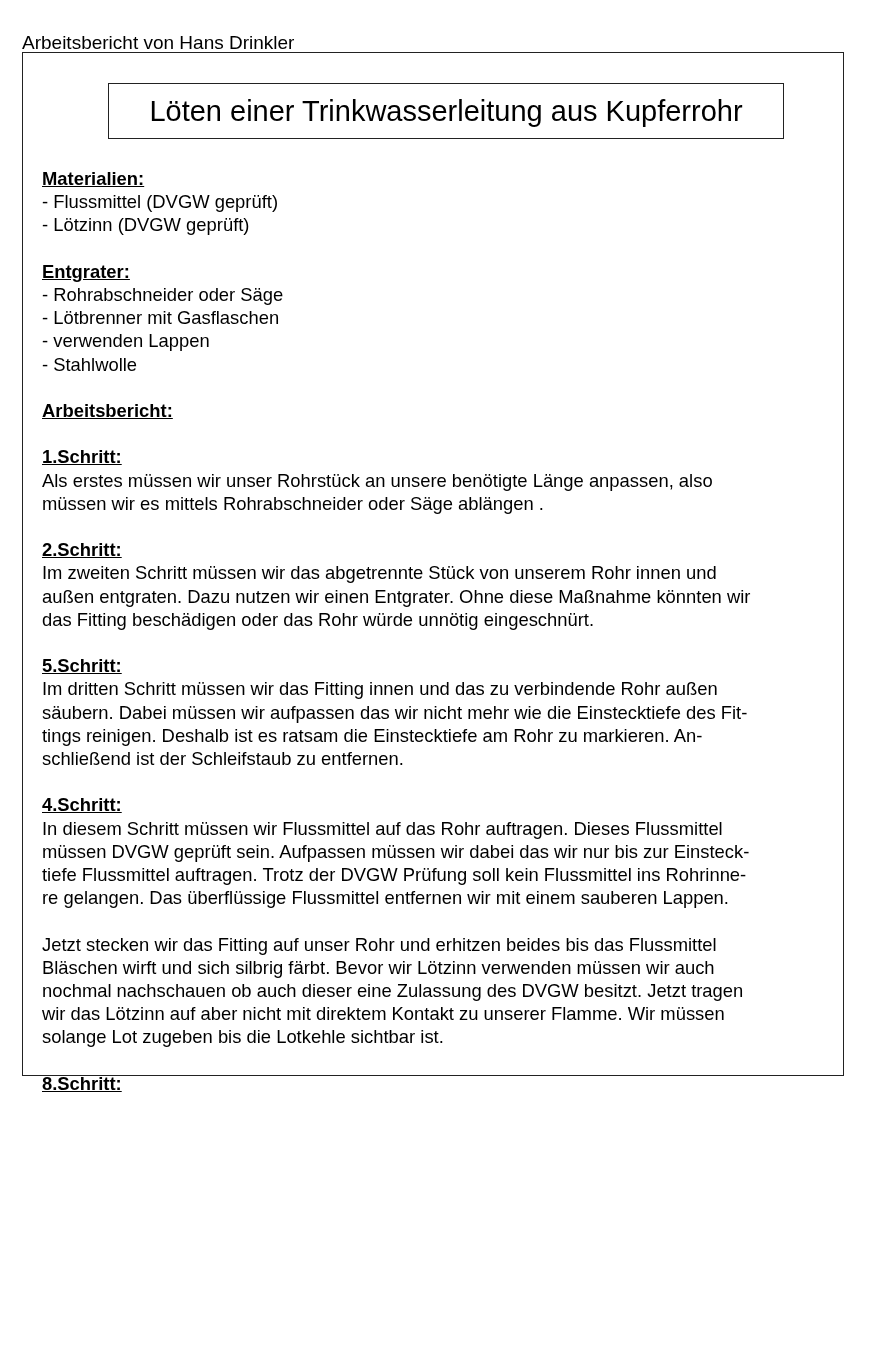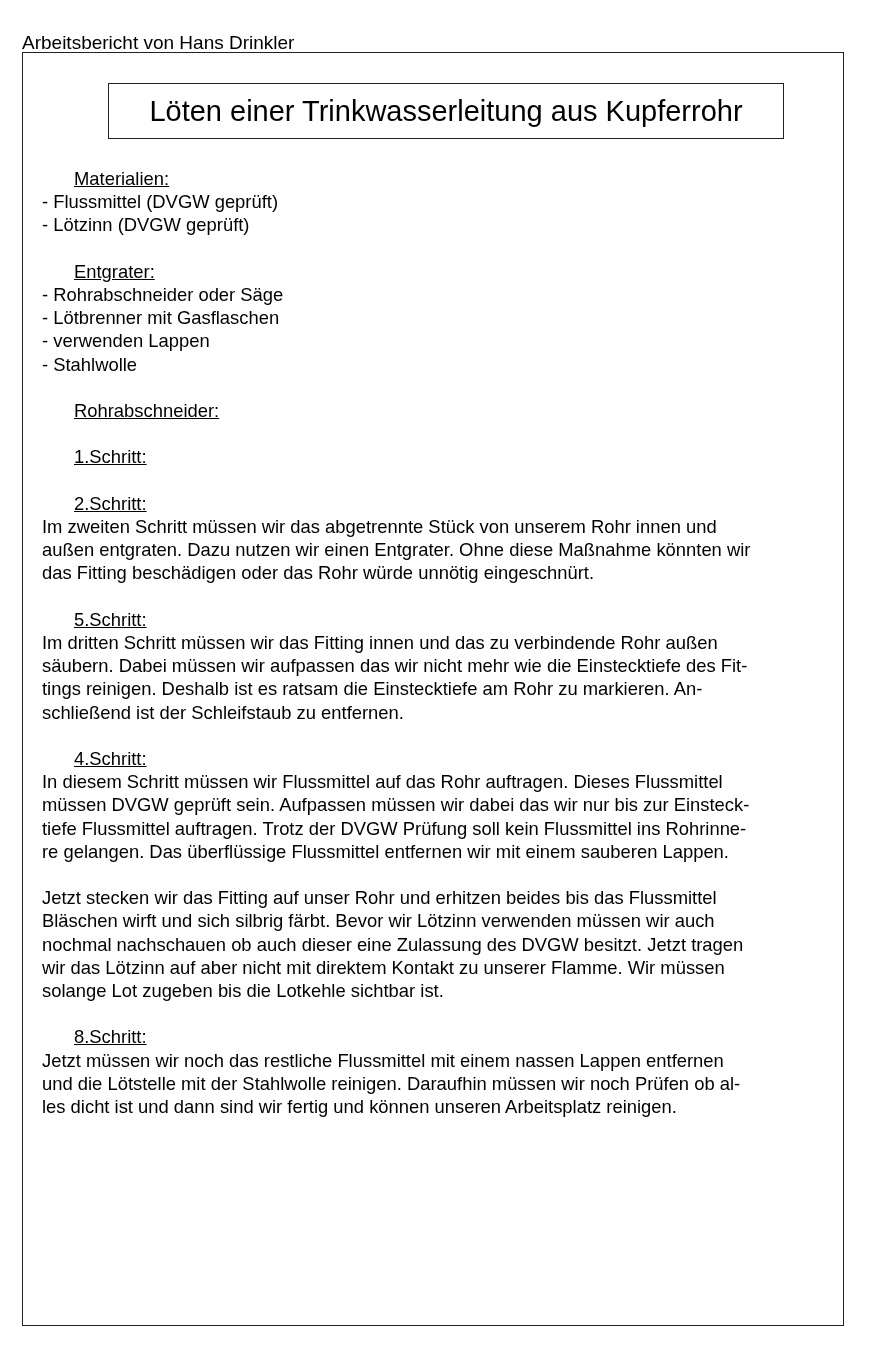--- a/index.html
+++ b/index.html
@@ -6,35 +6,35 @@
     body {
       width: 872px; height: 1351px; position: relative; overflow: hidden;
       font-family: "Liberation Sans", sans-serif; color: #000;
     }
     .header-line {
       position: absolute; left: 22px; top: 7px;
       font-size: 19px; line-height: 22px; margin-top: 25px;
     }
     .frame {
       position: absolute; left: 22px; top: 52px;
-      width: 822px; height: 1274px;
+      width: 822px; height: 1024px;
       border: 1.5px solid #222; box-sizing: border-box;
     }
     .title-box {
       position: absolute; left: 85px; top: 30px;
       width: 676px; height: 56px;
       border: 1.5px solid #222; box-sizing: border-box;
       display: flex; align-items: center; justify-content: center;
       font-size: 29px;
     }
     .content {
       position: absolute; left: 19px; top: 114px; width: 790px;
       font-size: 18.4px; line-height: 23.2px;
     }
-    .heading { font-weight: normal; text-decoration: underline; margin-left: 32px; }
+    .heading { font-weight: bold; text-decoration: underline; }
     .list-item { white-space: nowrap; }
     .gap { height: 23.2px; }
     .para { white-space: pre-line; }
   </style>
 </head>
 <body>
 
 <div class="header-line">Arbeitsbericht von Hans Drinkler</div>
 
 <div class="frame">
@@ -51,25 +51,27 @@
     <section>
       <div class="heading">Entgrater:</div>
       <div class="list-item">- Rohrabschneider oder Säge</div>
       <div class="list-item">- Lötbrenner mit Gasflaschen</div>
       <div class="list-item">- verwenden Lappen</div>
       <div class="list-item">- Stahlwolle</div>
     </section>
     <div class="gap"></div>
 
     <section>
-      <div class="heading">Rohrabschneider:</div>
+      <div class="heading">Arbeitsbericht:</div>
       <div class="gap"></div>
 
       <div>
         <div class="heading">1.Schritt:</div>
+        <div class="para">Als erstes müssen wir unser Rohrstück an unsere benötigte Länge anpassen, also
+müssen wir es mittels Rohrabschneider oder Säge ablängen .</div>
       </div>
       <div class="gap"></div>
 
       <div>
         <div class="heading">2.Schritt:</div>
         <div class="para">Im zweiten Schritt müssen wir das abgetrennte Stück von unserem Rohr innen und
 außen entgraten. Dazu nutzen wir einen Entgrater. Ohne diese Maßnahme könnten wir
 das Fitting beschädigen oder das Rohr würde unnötig eingeschnürt.</div>
       </div>
       <div class="gap"></div>
@@ -96,19 +98,16 @@
         <div class="para">Jetzt stecken wir das Fitting auf unser Rohr und erhitzen beides bis das Flussmittel
 Bläschen wirft und sich silbrig färbt. Bevor wir Lötzinn verwenden müssen wir auch
 nochmal nachschauen ob auch dieser eine Zulassung des DVGW besitzt. Jetzt tragen
 wir das Lötzinn auf aber nicht mit direktem Kontakt zu unserer Flamme. Wir müssen
 solange Lot zugeben bis die Lotkehle sichtbar ist.</div>
       </div>
       <div class="gap"></div>
 
       <div>
         <div class="heading">8.Schritt:</div>
-        <div class="para">Jetzt müssen wir noch das restliche Flussmittel mit einem nassen Lappen entfernen
-und die Lötstelle mit der Stahlwolle reinigen. Daraufhin müssen wir noch Prüfen ob al-
-les dicht ist und dann sind wir fertig und können unseren Arbeitsplatz reinigen.</div>
       </div>
     </section>
   </div>
 </div>
 
 </body></html>

